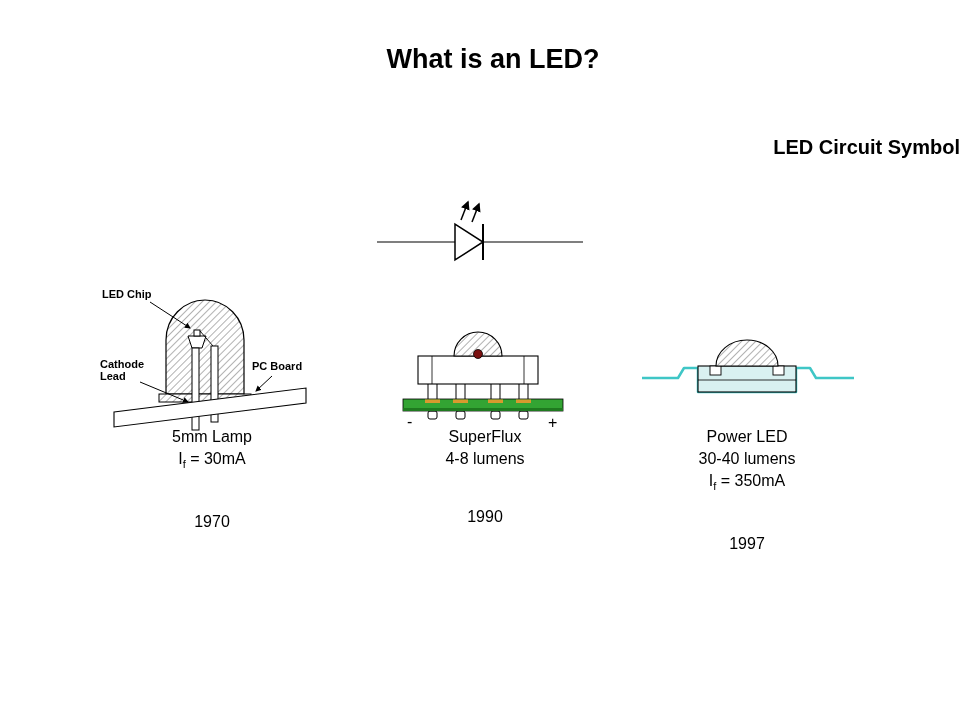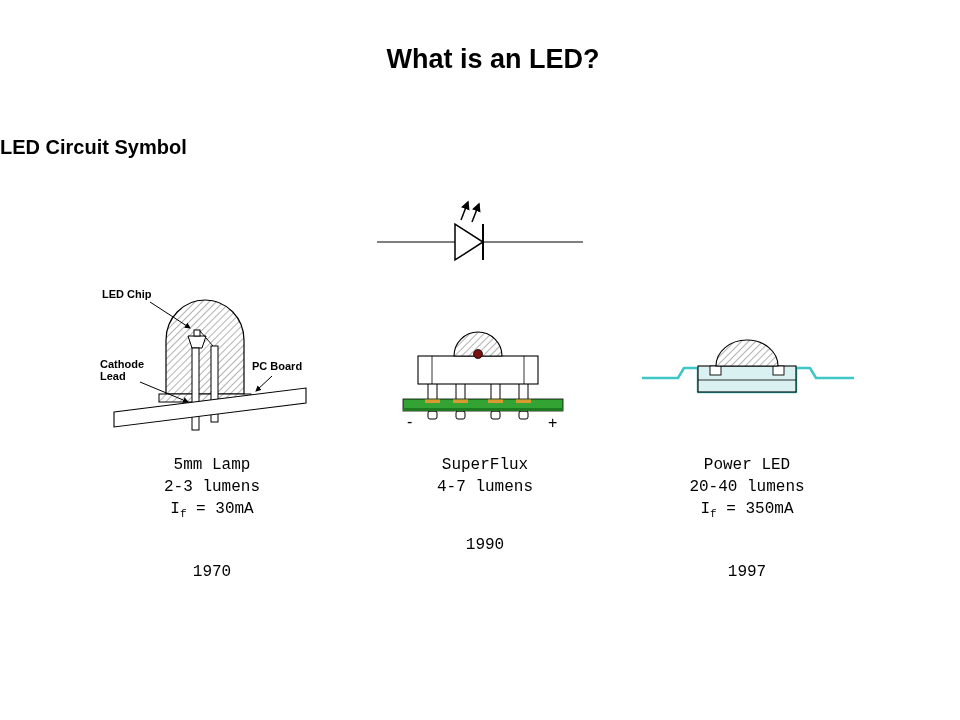--- a/index.html
+++ b/index.html
@@ -17,37 +17,36 @@
     top: 44px; left: 13px;
     width: 100%;
     text-align: center;
     font-size: 27px;
     font-weight: bold;
   }
   .subtitle {
     position: absolute;
     top: 136px; left: 0;
     width: 100%;
-    text-align: left;
+    text-align: right;
     font-size: 20px;
     font-weight: bold;
   }
   .drawing { position: absolute; }
   .symbol-svg   { left: 375px; top: 196px; }
   .lamp-svg     { left: 100px; top: 276px; }
   .superflux-svg{ left: 398px; top: 320px; }
   .powerled-svg { left: 642px; top: 320px; }
   .caption {
     position: absolute;
-    top: 454px;
+    top: 426px;
     width: 170px;
     text-align: center;
     font-size: 16px;
     line-height: 22px;
-    font-family: Liberation Mono, monospace;
   }
   .caption-left   { left: 127px; }
   .caption-center { left: 400px; text-align: center; }
   .caption-right  { left: 662px; }
   .caption .year { margin-top: 36px; }
   .caption sub { font-size: 11px; }
   svg text {
     font-family: "Liberation Sans", sans-serif;
     font-weight: bold;
     fill: #000;
@@ -151,31 +150,30 @@
     <polyline points="0,58 36,58 42,48 56,48 56,72 154,72 154,48 168,48 174,58 212,58" fill="none" stroke="#3fc6c6" stroke-width="2.5" stroke-linejoin="round"></polyline>
     <rect x="56" y="46" width="98" height="26" fill="#d9f1f1" stroke="#000" stroke-width="1.1"></rect>
     <line x1="56" y1="60" x2="154" y2="60" stroke="#000" stroke-width="0.8"></line>
     <rect x="68" y="46" width="11" height="9" fill="#fff" stroke="#000" stroke-width="0.9"></rect>
     <rect x="131" y="46" width="11" height="9" fill="#fff" stroke="#000" stroke-width="0.9"></rect>
     <path d="M 74,46 A 31,26 0 0 1 136,46 Z" fill="url(#p3)" stroke="#000" stroke-width="1.1"></path>
   </svg>
 
   <div class="caption caption-left">
     <div>5mm Lamp</div>
-    <div>2-3 lumens</div>
     <div><span>I</span><sub>f</sub><span> = 30mA</span></div>
     <div class="year">1970</div>
   </div>
 
   <div class="caption caption-center">
     <div>SuperFlux</div>
-    <div>4-7 lumens</div>
+    <div>4-8 lumens</div>
     <div class="year">1990</div>
   </div>
 
   <div class="caption caption-right">
     <div>Power LED</div>
-    <div>20-40 lumens</div>
+    <div>30-40 lumens</div>
     <div><span>I</span><sub>f</sub><span> = 350mA</span></div>
     <div class="year">1997</div>
   </div>
 
 </div>
 
 </body></html>

